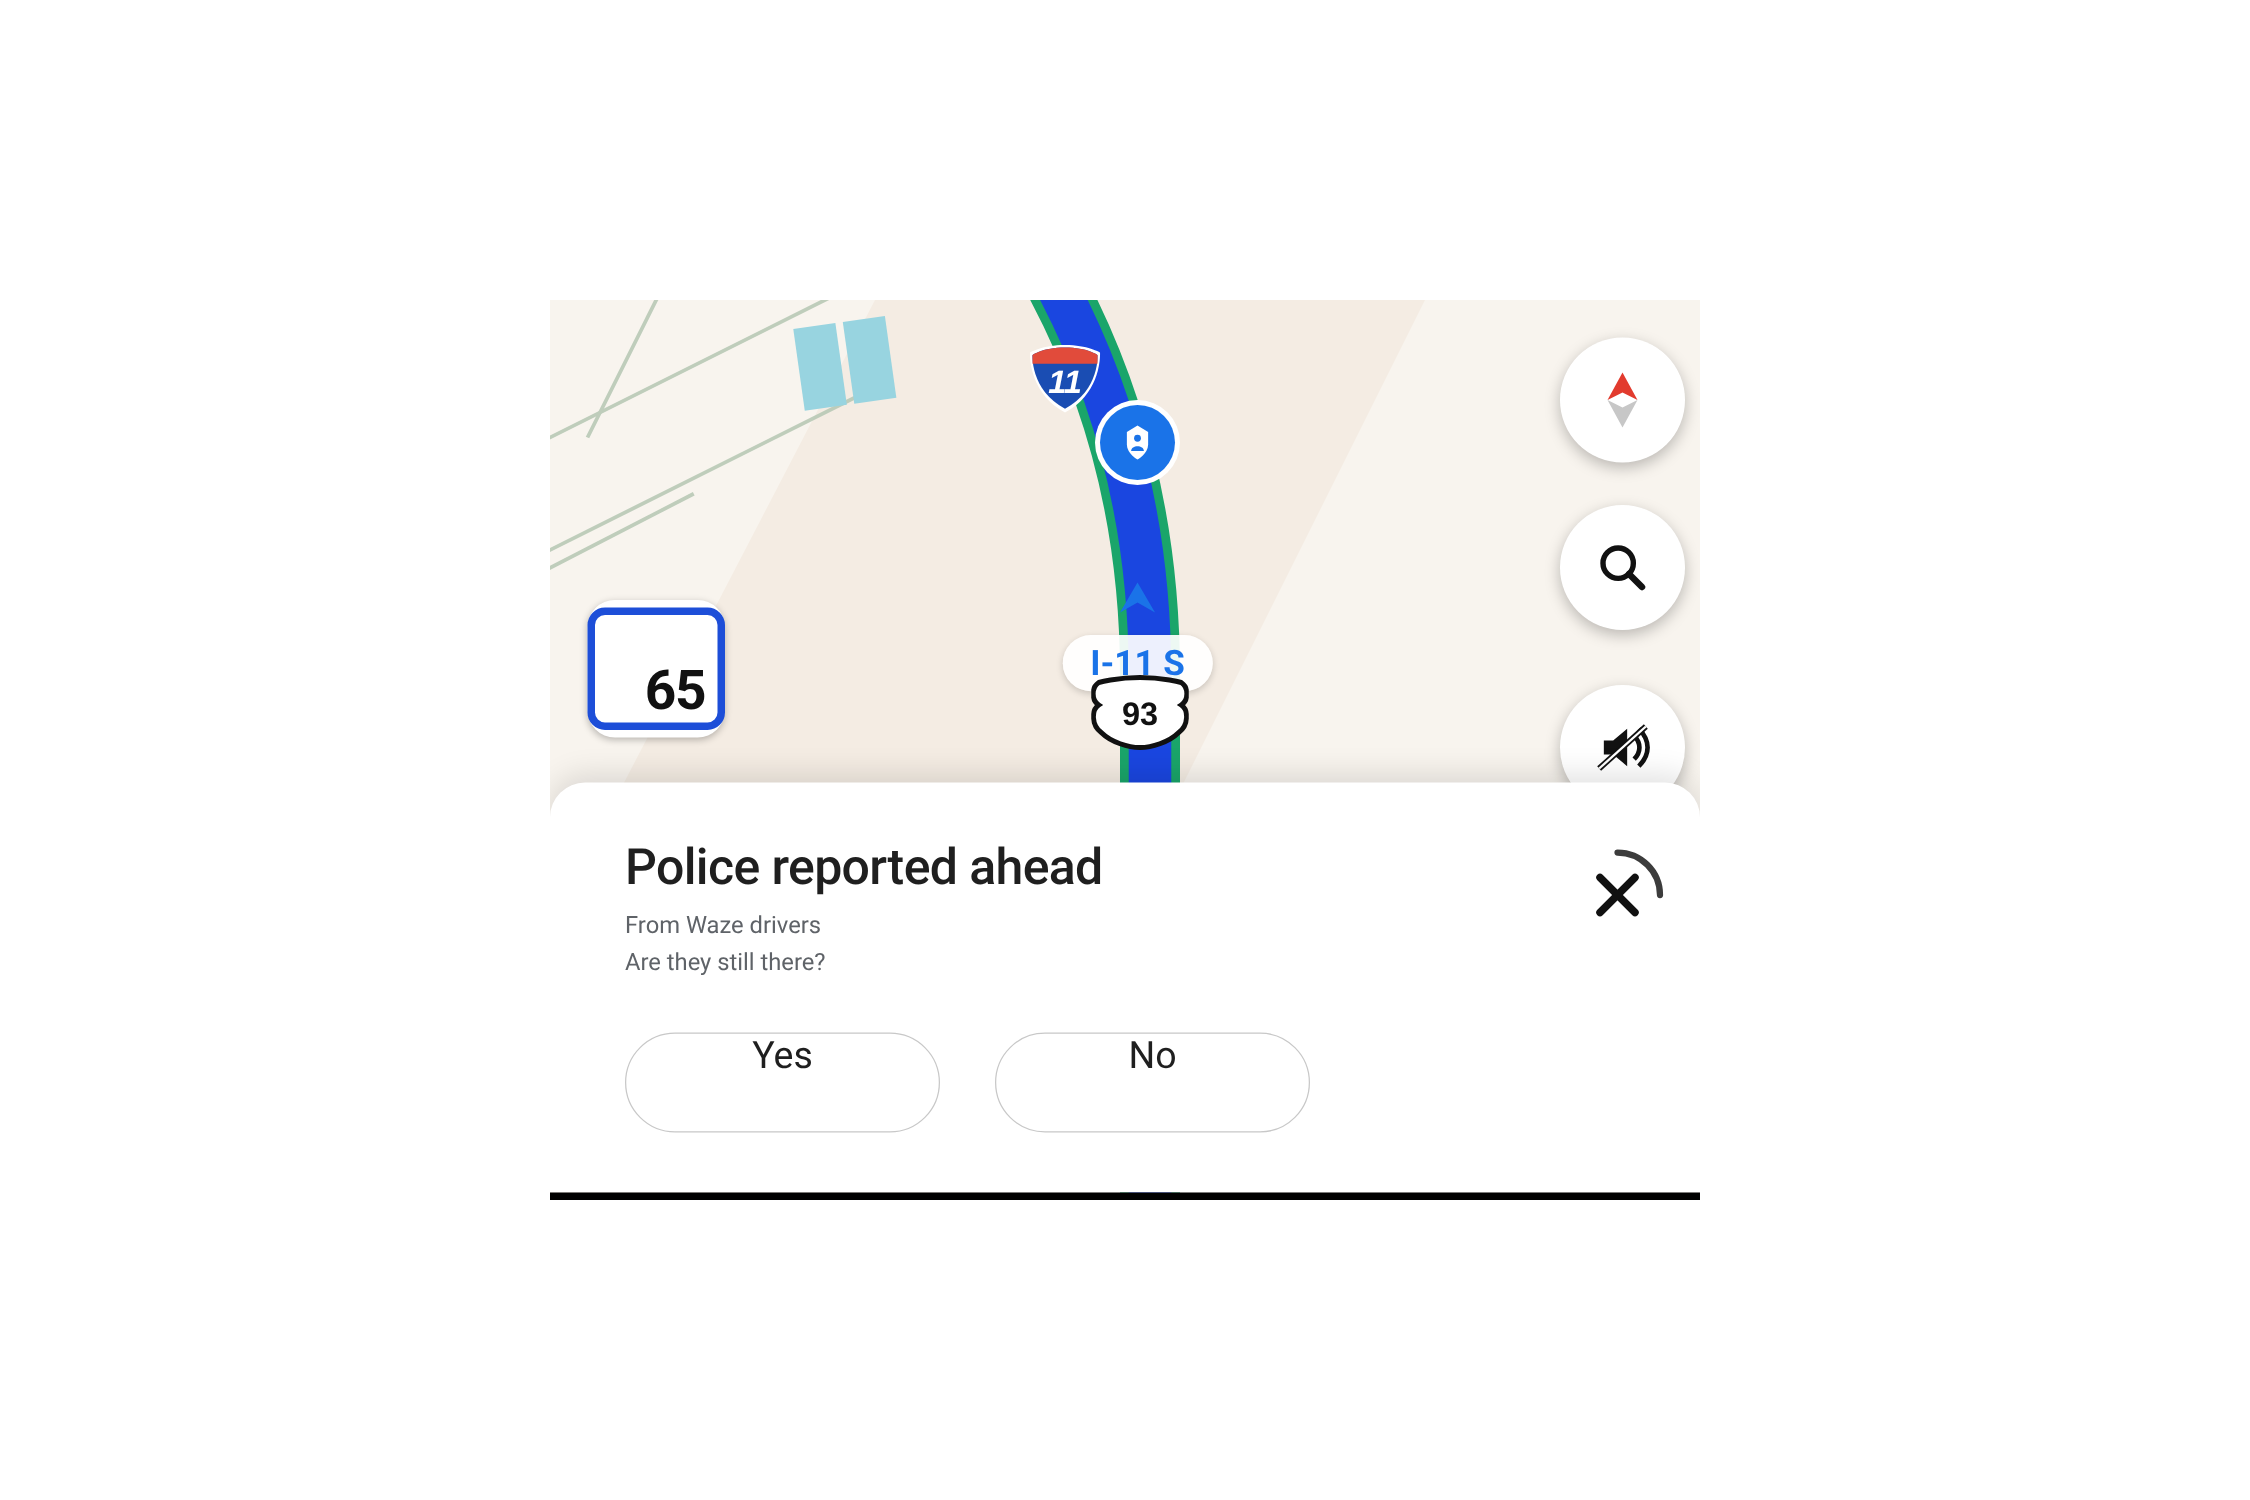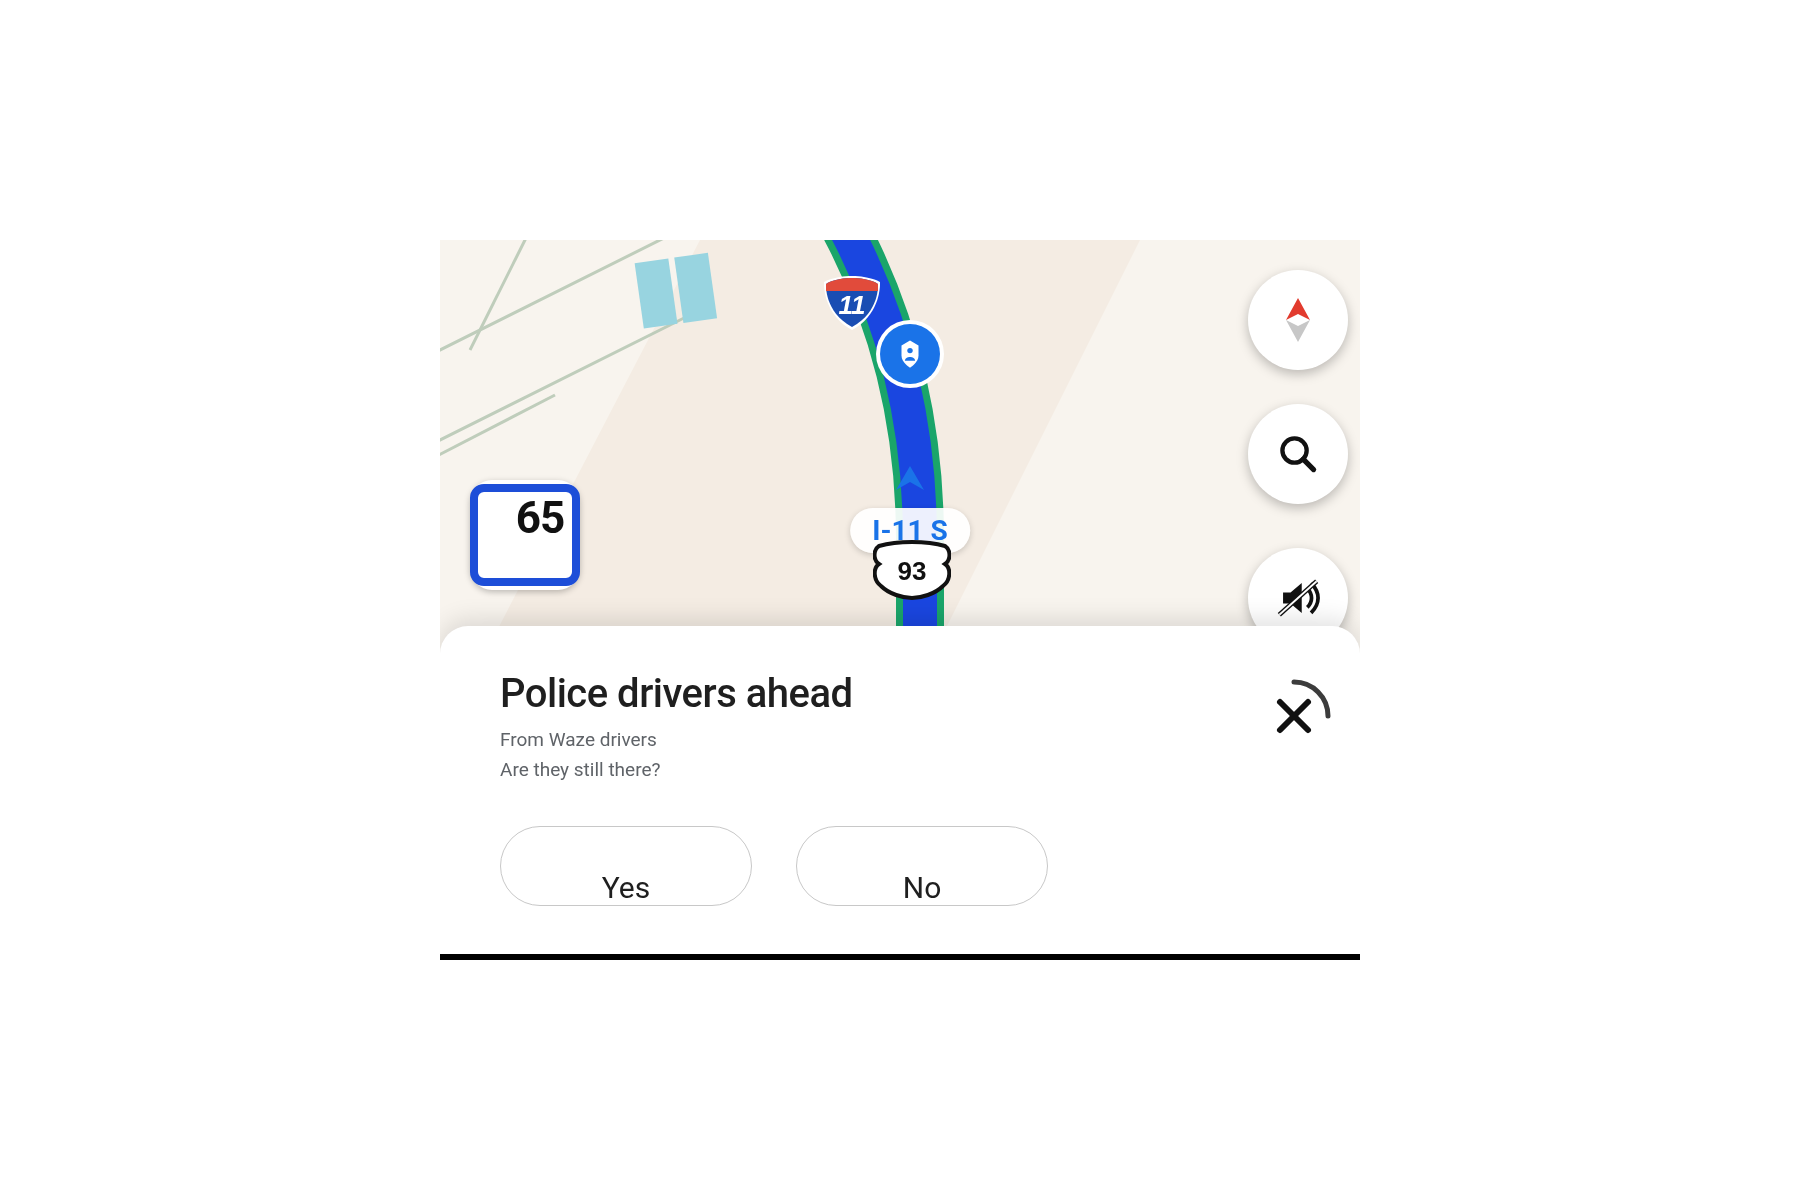--- a/index.html
+++ b/index.html
@@ -49,24 +49,24 @@
     border-radius: 22px;
     display: flex;
     align-items: center;
     justify-content: center;
     filter: blur(0.5px);
     box-shadow: 0 2px 6px rgba(0,0,0,0.25);
   }
   .speed-limit .inner {
     width: 86px;
     height: 86px;
-    border: 8px solid #1d4ed8;
+    border: 6px solid #1d4ed8;
     border-radius: 14px;
     display: flex;
-    align-items: flex-start;
+    align-items: flex-end;
     justify-content: center;
     font-weight: 700;
     font-size: 44px;
     color: #111;
     letter-spacing: -1px;
     padding-left: 30px;
   }
 
   
   .shield-wrap {
@@ -211,21 +211,21 @@
   .sheet .pill-btn {
     flex: 0 0 auto;
     width: 250px;
     height: 78px;
     border-radius: 60px;
     border: 1.5px solid #c8c8c8;
     background: #ffffff;
     font-size: 30px;
     color: #1f1f1f;
     display: flex;
-    align-items: flex-end;
+    align-items: flex-start;
     justify-content: center;
   }
 
   .bottom-bar {
     position: absolute;
     left: 0;
     right: 0;
     bottom: 0;
     height: 6px;
     background: #000000;
@@ -322,21 +322,21 @@
         <path d="M14 24 L14 36 L22 36 L34 46 L34 14 L22 24 Z" fill="#111"></path>
         <path d="M40 20 C 46 26 46 34 40 40" fill="none" stroke="#111" stroke-width="4"></path>
         <path d="M44 14 C 54 24 54 36 44 46" fill="none" stroke="#111" stroke-width="4"></path>
         <line x1="10" y1="48" x2="50" y2="12" stroke="#111" stroke-width="5"></line>
         <line x1="10" y1="48" x2="50" y2="12" stroke="#fff" stroke-width="2"></line>
       </svg>
     </div>
   </div>
 
   <div class="sheet">
-    <h1>Police drivers ahead</h1>
+    <h1>Police reported ahead</h1>
     <p class="sub">From Waze drivers</p>
     <p class="sub">Are they still there?</p>
 
     <div class="close">
       <svg class="ring" viewBox="0 0 80 80">
         <path d="M40 6 A34 34 0 0 1 74 40" fill="none" stroke="#3c3c3c" stroke-width="5" stroke-linecap="round"></path>
       </svg>
       <svg viewBox="0 0 40 40" width="40" height="40">
         <line x1="6" y1="6" x2="34" y2="34" stroke="#111" stroke-width="6" stroke-linecap="round"></line>
         <line x1="34" y1="6" x2="6" y2="34" stroke="#111" stroke-width="6" stroke-linecap="round"></line>

